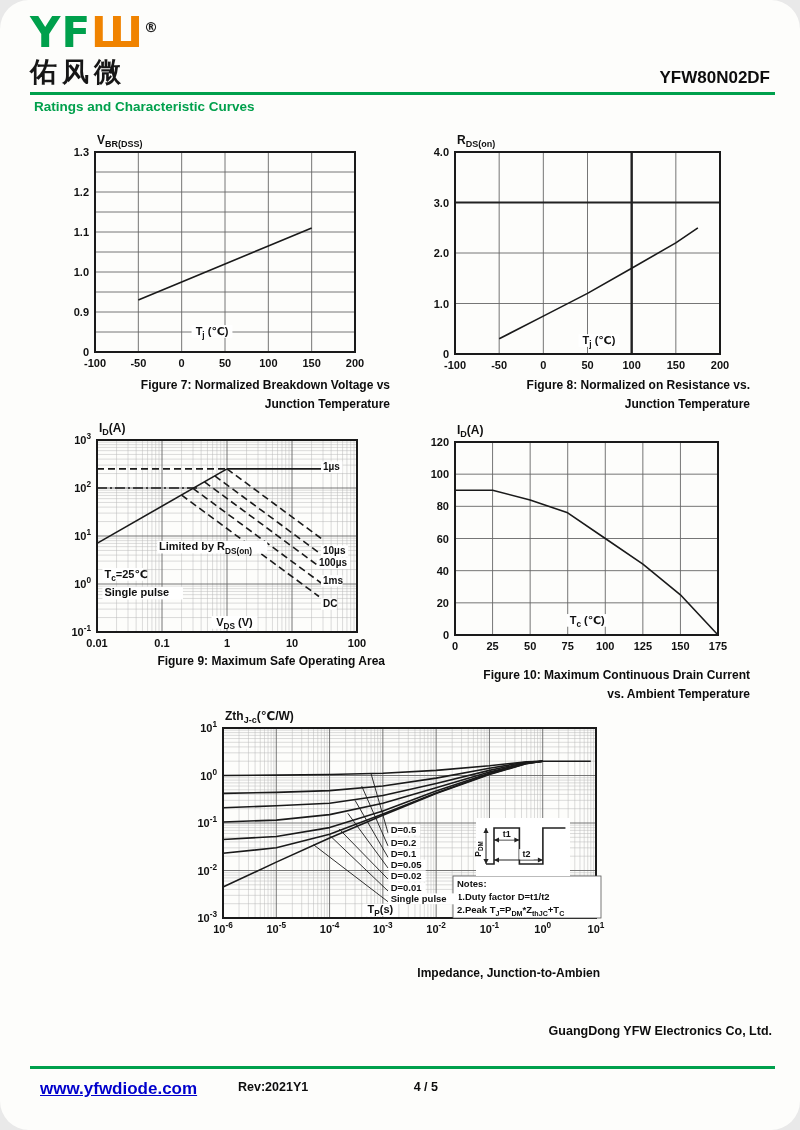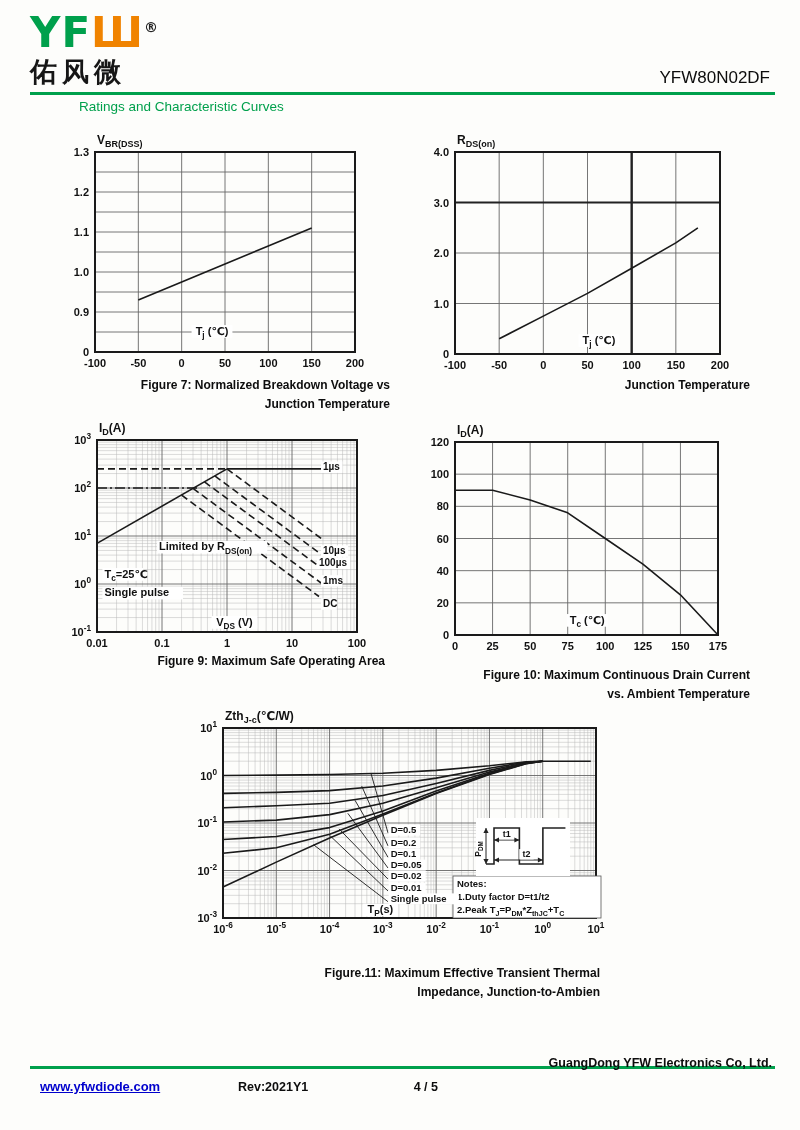--- a/index.html
+++ b/index.html
@@ -1,29 +1,29 @@
 <!DOCTYPE html>
 <html style="--green: #00A04C; --orange: #F08300; --link: #0000CC;"><head>
 <meta charset="utf-8">
 <style>
   :root{ --green:#00A04C; --orange:#F08300; --link:#0000CC; }
   html,body{margin:0;padding:0;background:#e9e9e9;}
   .page{position:relative;width:800px;height:1130px;margin:0 auto;background:#fdfdfb;
-        font-family:"Liberation Sans","DejaVu Sans",sans-serif;color:#111;overflow:hidden;}
+        font-family:"Liberation Sans","DejaVu Sans",sans-serif;color:#111;overflow:hidden;border-radius:29px;}
   .abs{position:absolute;}
   .logo-en{font-weight:bold;font-size:42px;line-height:42px;letter-spacing:1px;font-family:"DejaVu Sans","Liberation Sans",sans-serif;}
   .logo-en .g{color:var(--green);} .logo-en .o{color:var(--orange);}
   .logo-en .reg{font-size:14px;vertical-align:super;color:#222;}
   .logo-cn{font-size:27px;font-weight:bold;letter-spacing:5px;color:#161616;}
-  .part{font-size:17px;font-weight:normal;color:#0d0d0d;}
+  .part{font-size:17px;font-weight:bold;color:#0d0d0d;}
   .rule{background:var(--green);height:3px;}
-  .section{color:var(--green);font-weight:normal;font-size:13.5px;margin-left:45px;}
+  .section{color:var(--green);font-weight:bold;font-size:13.5px;}
   .caption{font-weight:bold;font-size:12px;text-align:right;line-height:19px;color:#0d0d0d;}
   .ft{font-weight:bold;font-size:12.5px;color:#0d0d0d;white-space:nowrap;}
-  a.site{color:var(--link);text-decoration:underline;font-weight:bold;font-size:13px;}
+  a.site{color:var(--link);text-decoration:underline;font-weight:bold;font-size:17px;}
   svg text{font-family:"Liberation Sans","DejaVu Sans",sans-serif;}
 </style>
 </head>
 <body>
 
 <div class="page">
 
   <div class="abs" style="left:30px;top:6px;">
     <div class="logo-en"><span class="g">YF</span><span class="o">Ш</span><span class="reg">®</span></div>
     <div class="logo-cn">佑风微</div>
@@ -101,20 +101,21 @@
         <text x="39" y="76.5" text-anchor="end" font-size="11" fill="#111" font-weight="600"><tspan>3.0</tspan></text>
         <text x="39" y="26" text-anchor="end" font-size="11" fill="#111" font-weight="600"><tspan>4.0</tspan></text>
         <text x="47" y="14" text-anchor="start" font-size="12" fill="#111" font-weight="600"><tspan>R</tspan><tspan dy="3.3600000000000003" font-size="9">DS(on)</tspan></text>
       </svg>
   </div>
   <div class="abs caption" style="left:60px;top:376px;width:330px;">
     <div>Figure 7: Normalized Breakdown Voltage vs</div>
     <div>Junction Temperature</div>
   </div>
   <div class="abs caption" style="left:420px;top:376px;width:330px;">
+    <div>Figure 8: Normalized on Resistance vs.</div>
     <div>Junction Temperature</div>
   </div>
 
   <div class="abs" style="left:40px;top:418px;">
     <svg width="340" height="246">
         <line x1="76.56694971815878" y1="22" x2="76.56694971815878" y2="214" stroke="#b9b9b9" stroke-width="0.5"></line>
         <line x1="88.01288155677805" y1="22" x2="88.01288155677805" y2="214" stroke="#b9b9b9" stroke-width="0.5"></line>
         <line x1="96.13389943631756" y1="22" x2="96.13389943631756" y2="214" stroke="#b9b9b9" stroke-width="0.5"></line>
         <line x1="102.43305028184122" y1="22" x2="102.43305028184122" y2="214" stroke="#b9b9b9" stroke-width="0.5"></line>
         <line x1="107.57983127493684" y1="22" x2="107.57983127493684" y2="214" stroke="#b9b9b9" stroke-width="0.5"></line>
@@ -439,23 +440,22 @@
         <text x="446" y="233" text-anchor="middle" font-size="11" fill="#111" font-weight="600"><tspan>10</tspan><tspan dy="-4.62" font-size="8.25">1</tspan></text>
         <text x="67" y="32" text-anchor="end" font-size="11" fill="#111" font-weight="600"><tspan>10</tspan><tspan dy="-4.62" font-size="8.25">1</tspan></text>
         <text x="67" y="79.5" text-anchor="end" font-size="11" fill="#111" font-weight="600"><tspan>10</tspan><tspan dy="-4.62" font-size="8.25">0</tspan></text>
         <text x="67" y="127" text-anchor="end" font-size="11" fill="#111" font-weight="600"><tspan>10</tspan><tspan dy="-4.62" font-size="8.25">-1</tspan></text>
         <text x="67" y="174.5" text-anchor="end" font-size="11" fill="#111" font-weight="600"><tspan>10</tspan><tspan dy="-4.62" font-size="8.25">-2</tspan></text>
         <text x="67" y="222" text-anchor="end" font-size="11" fill="#111" font-weight="600"><tspan>10</tspan><tspan dy="-4.62" font-size="8.25">-3</tspan></text>
         <text x="75" y="20" text-anchor="start" font-size="12" fill="#111" font-weight="600"><tspan>Zth</tspan><tspan dy="3.3600000000000003" font-size="9">J-c</tspan><tspan dy="-3.3600000000000003">(℃/W)</tspan></text>
       </svg>
   </div>
   <div class="abs caption" style="left:200px;top:964px;width:400px;">
-    <div>Figure.11: Maximum Effective Transient Thermal</div>
     <div>Impedance, Junction-to-Ambien</div>
   </div>
 
   <div class="abs rule" style="left:30px;top:1066px;width:745px;"></div>
   <a class="abs site" href="#" style="left:40px;top:1079px;">www.yfwdiode.com</a>
   <div class="abs ft" style="left:238px;top:1080px;">Rev:2021Y1</div>
   <div class="abs ft" style="left:378px;top:1080px;width:60px;text-align:right;">4 / 5</div>
-  <div class="abs ft" style="right:28px;top:1056px;text-align:center;">GuangDong YFW Electronics Co, Ltd.</div>
+  <div class="abs ft" style="right:28px;top:1024px;text-align:center;">GuangDong YFW Electronics Co, Ltd.</div>
 
 </div>
 
 </body></html>

